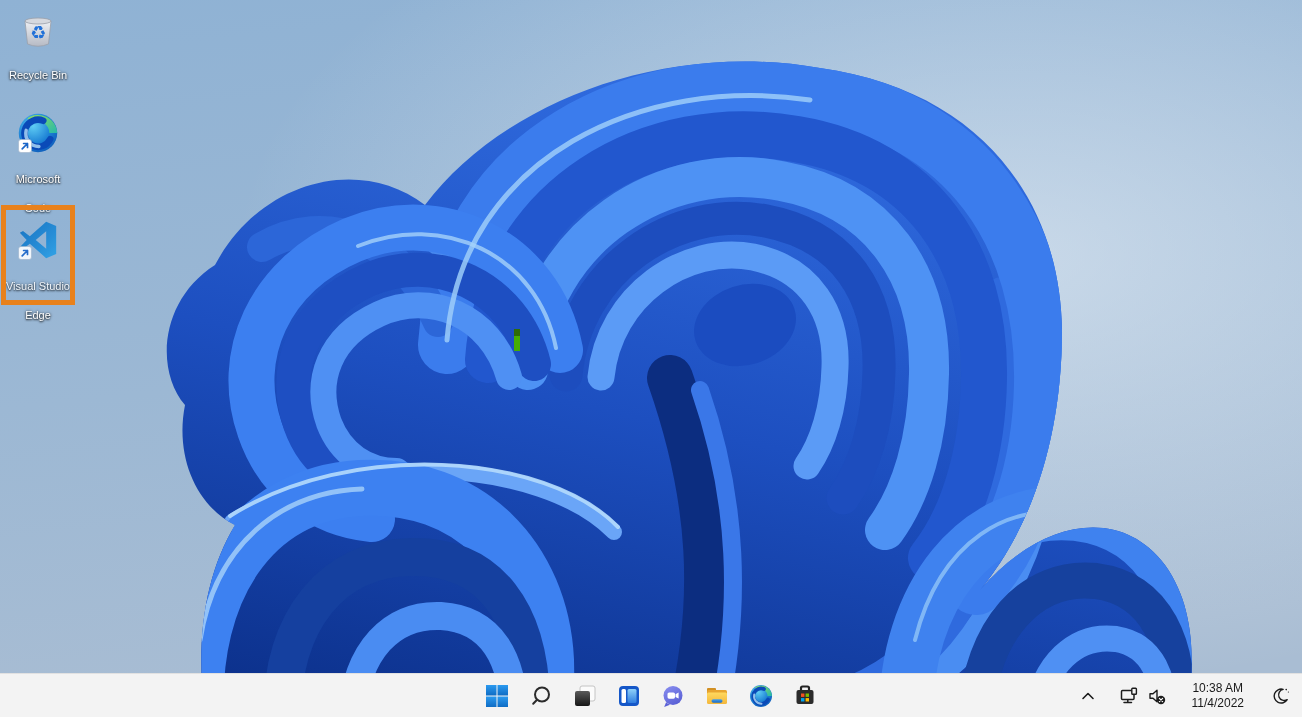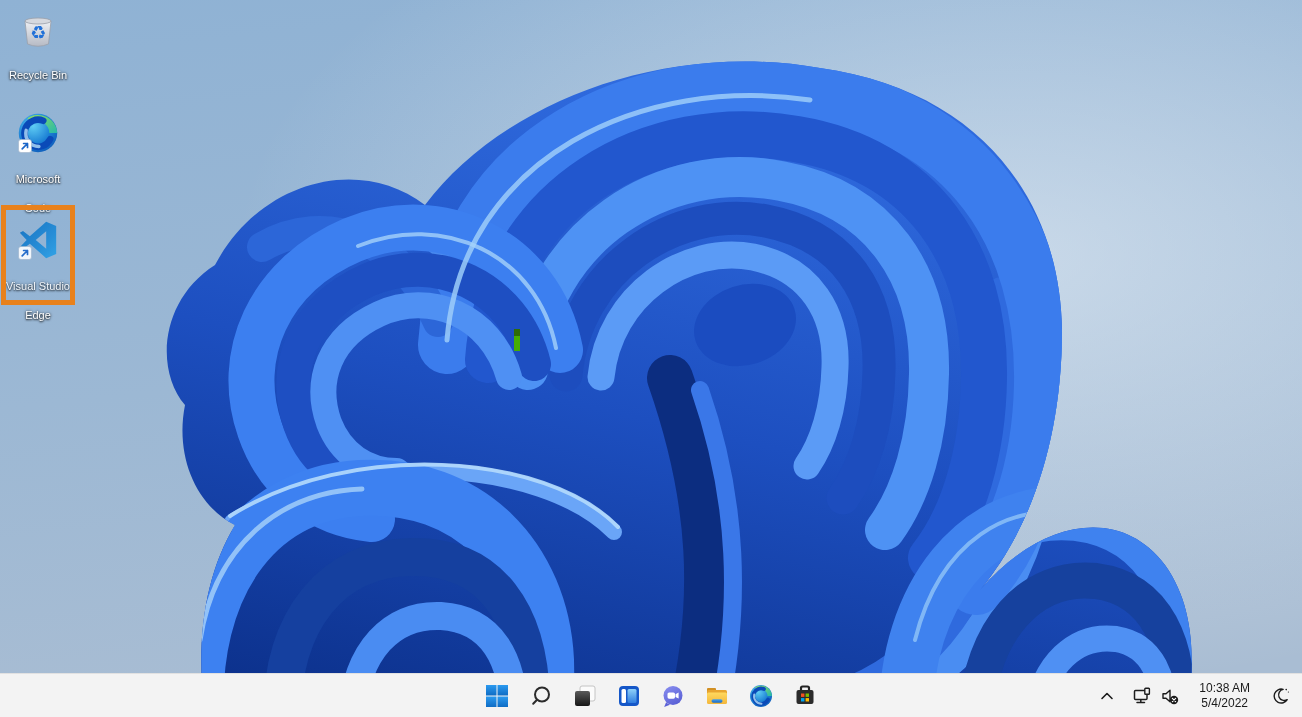--- a/index.html
+++ b/index.html
@@ -25,21 +25,21 @@
   .green-marker { position:absolute; left:514px; top:329px; width:6px; height:22px;
                   background:linear-gradient(180deg,#2f6b06 0%, #2f6b06 32%, #46ad02 32%, #46ad02 100%); }
 
   
   .taskbar { position:absolute; left:0; bottom:0; width:1302px; height:44px; background:#f3f3f3;
              border-top:1px solid rgba(0,0,0,0.07); }
   .taskbar-center { position:absolute; left:50%; top:0; transform:translateX(-50%); height:44px;
                     display:flex; align-items:center; gap:4px; }
   .tb-btn { width:40px; height:40px; border:none; background:transparent; border-radius:5px;
             display:flex; align-items:center; justify-content:center; cursor:pointer; }
-  .taskbar-tray { position:absolute; right:4px; top:0; height:44px; display:flex; align-items:center; gap:6px; }
+  .taskbar-tray { position:absolute; right:4px; top:0; height:44px; display:flex; align-items:center; gap:12px; }
   .tray-btn { height:40px; border:none; background:transparent; border-radius:5px; display:flex;
               align-items:center; justify-content:center; cursor:pointer; color:#1a1a1a; }
   .chevron-btn { width:28px; }
   .tray-icons-btn { width:58px; gap:8px; }
   .clock-btn { padding:0 8px; flex-direction:column; }
   .clock-line { font-size:12px; line-height:15px; color:#1a1a1a; text-align:center; white-space:nowrap; }
   .moon-btn { width:34px; }
   .hidden-defs { position:absolute; width:0; height:0; }
 </style>
 </head>
@@ -298,21 +298,21 @@
         </svg>
         <svg width="20" height="20" viewBox="0 0 20 20">
           <path d="M 3,7.8 L 6,7.8 L 10,4.2 L 10,15.8 L 6,12.2 L 3,12.2 Z" stroke="#1c1c1c" stroke-width="1.4" fill="none" stroke-linejoin="round"></path>
           <circle cx="14" cy="14" r="4.2" fill="#1c1c1c"></circle>
           <path d="M 12.4,12.4 L 15.6,15.6 M 15.6,12.4 L 12.4,15.6" stroke="#ffffff" stroke-width="1.2" stroke-linecap="round"></path>
         </svg>
       </button>
 
       <button class="tray-btn clock-btn">
         <div class="clock-line">10:38 AM</div>
-        <div class="clock-line">5/4/2022</div>
+        <div class="clock-line">11/4/2022</div>
       </button>
 
       <button class="tray-btn moon-btn">
         <svg width="20" height="20" viewBox="0 0 20 20">
           <path d="M 10,3 A 7,7 0 1 0 17,11.5 A 5.6,5.6 0 1 1 10,3 Z" stroke="#1c1c1c" stroke-width="1.4" fill="none" stroke-linejoin="round" transform="rotate(18 10 10)"></path>
           <circle cx="15.2" cy="3.6" r="0.8" fill="#1c1c1c"></circle>
           <circle cx="17.4" cy="6" r="0.6" fill="#1c1c1c"></circle>
         </svg>
       </button>
     </div>

